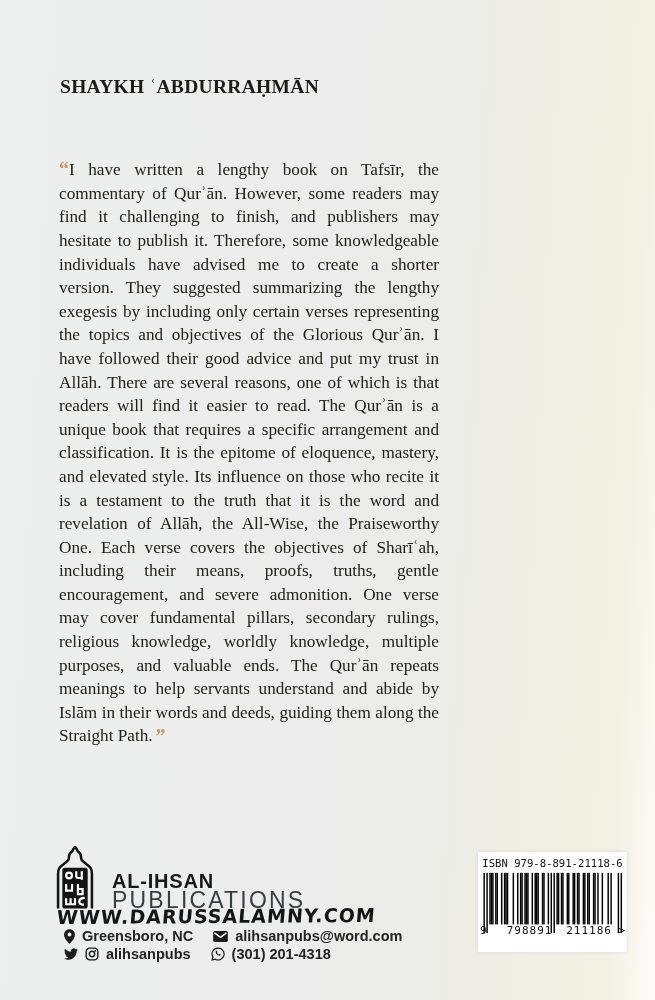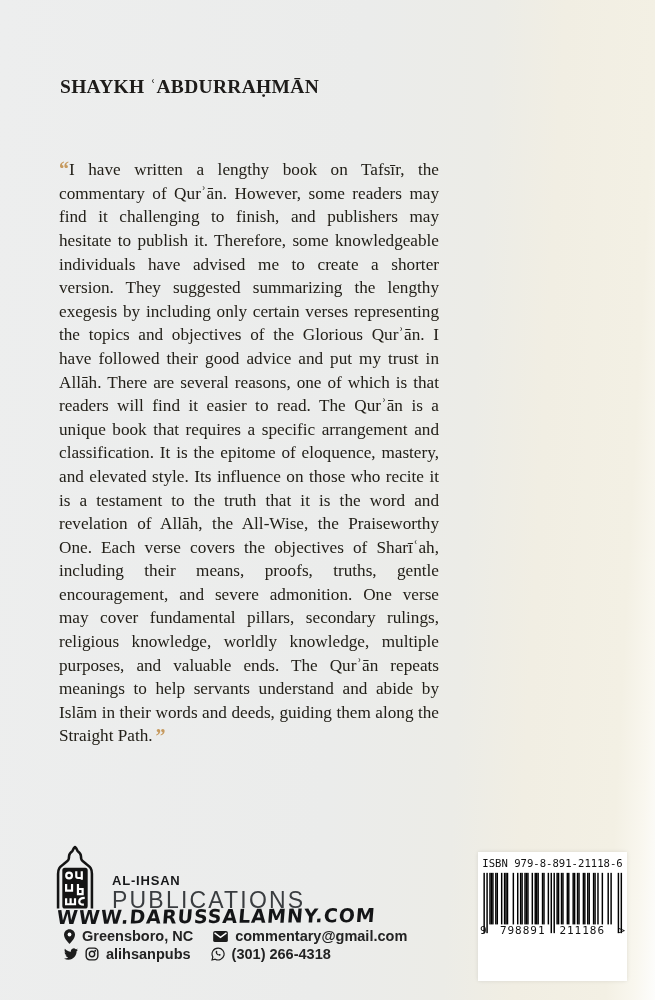--- a/index.html
+++ b/index.html
@@ -31,57 +31,57 @@
     letter-spacing:-2px;line-height:0;
   }
   .qmark.open{vertical-align:-1px;margin-right:2px;}
   .qmark.close{vertical-align:-2px;margin-left:3px;}
   
   .logo{position:absolute;left:46px;top:845px;}
   .pubname{
     position:absolute;left:112px;top:871px;
     font-family:"Liberation Sans",sans-serif;color:#17181a;
   }
-  .pubname .l1{font-size:13px;font-weight:700;letter-spacing:.8px;line-height:20px;}
+  .pubname .l1{font-size:20px;font-weight:700;letter-spacing:.8px;line-height:20px;}
   .pubname .l2{font-size:23px;font-weight:400;letter-spacing:2.2px;color:#3a3d40;line-height:19px;}
   .website{
     position:absolute;left:57px;top:905px;
     font-family:"DejaVu Sans",sans-serif;
     font-size:19px;font-weight:700;letter-spacing:1px;
     color:#141517;transform:skewX(-5deg) rotate(-.4deg);
     white-space:nowrap;
   }
   .contact{
     position:absolute;left:64px;
     font-family:"Liberation Sans",sans-serif;
     font-size:14.5px;color:#232323;
     display:flex;align-items:center;gap:7px;white-space:nowrap;font-weight:bold;
   }
   .contact.row1{top:928px;}
   .contact.row2{top:946px;}
   .contact .gap{width:6px;}
   .contact svg{display:block;}
   
   .barcode-label{
-    position:absolute;left:478px;top:852px;width:149px;height:129px;
+    position:absolute;left:478px;top:852px;width:149px;height:100px;
     background:#ffffff;box-shadow:0 0 4px rgba(0,0,0,.10);
     text-align:center;
   }
   .isbn{
     font-family:"DejaVu Sans Mono",monospace;
     font-size:10.6px;color:#111;margin-top:5px;letter-spacing:0;
   }
   #barcode-svg{display:block;margin:3px auto 0;}
   .bc-digits{
     display:flex;margin-top:-10px;padding:0 2px;
     font-family:"DejaVu Sans Mono",monospace;
     font-size:11px;color:#111;position:relative;
   }
   .bc-digits .d9{width:13px;text-align:left;}
-  .bc-digits .grp{flex:1;text-align:center;letter-spacing:1px;}
+  .bc-digits .grp{flex:1;text-align:right;letter-spacing:1px;}
   .bc-digits .tr{width:13px;text-align:right;}
 </style>
 </head>
 <body>
 
 <div class="cover">
 
   <div class="heading">
     <div>SHAYKH ʿABDURRAḤMĀN</div>
   </div>
@@ -115,39 +115,39 @@
     <svg width="11" height="15" viewBox="0 0 12 16">
       <path d="M6,0 C2.7,0 0,2.7 0,6 c0,4.4 6,10 6,10 s6,-5.6 6,-10 C12,2.7 9.3,0 6,0 z" fill="#1c1c1c"></path>
       <circle cx="6" cy="5.8" r="2.1" fill="#ffffff"></circle>
     </svg>
     <span>Greensboro, NC</span>
     <span class="gap"></span>
     <svg width="15" height="11" viewBox="0 0 16 12">
       <rect x="0" y="0" width="16" height="12" rx="2" fill="#1c1c1c"></rect>
       <path d="M1.5,2 L8,7 L14.5,2" fill="none" stroke="#ffffff" stroke-width="1.6"></path>
     </svg>
-    <span>commentary@gmail.com</span>
+    <span>alihsanpubs@word.com</span>
   </div>
 
   <div class="contact row2">
     <svg width="14" height="14" viewBox="0 0 24 24">
       <path fill="#1c1c1c" d="M23.953 4.57a10 10 0 01-2.825.775 4.958 4.958 0 002.163-2.723c-.951.555-2.005.959-3.127 1.184a4.92 4.92 0 00-8.384 4.482C7.69 8.095 4.067 6.13 1.64 3.162a4.822 4.822 0 00-.666 2.475c0 1.71.87 3.213 2.188 4.096a4.904 4.904 0 01-2.228-.616v.06a4.923 4.923 0 003.946 4.827 4.996 4.996 0 01-2.212.085 4.936 4.936 0 004.604 3.417 9.867 9.867 0 01-6.102 2.105c-.39 0-.779-.023-1.17-.067a13.995 13.995 0 007.557 2.209c9.053 0 13.998-7.496 13.998-13.985 0-.21 0-.42-.015-.63A9.935 9.935 0 0024 4.59z"></path>
     </svg>
     <svg width="14" height="14" viewBox="0 0 24 24">
       <rect x="2" y="2" width="20" height="20" rx="6" fill="none" stroke="#1c1c1c" stroke-width="2.4"></rect>
       <circle cx="12" cy="12" r="4.6" fill="none" stroke="#1c1c1c" stroke-width="2.4"></circle>
       <circle cx="17.6" cy="6.4" r="1.6" fill="#1c1c1c"></circle>
     </svg>
     <span>alihsanpubs</span>
     <span class="gap"></span>
     <svg width="14" height="14" viewBox="0 0 24 24">
       <path d="M12,1.8 a10.2,10.2 0 00-8.8,15.3 L1.8,22.2 l5.3,-1.4 A10.2,10.2 0 1012,1.8 z" fill="none" stroke="#1c1c1c" stroke-width="2"></path>
       <path d="M8.2,7.3 c.4-1 1.9-1.2 2.2-.3 l.5,1.5 c.2.5-.4 1-.8 1.4 c.6 1.3 1.7 2.4 3,3 c.4-.4.9-1 1.4-.8 l1.5.5 c.9.3.7 1.8-.3 2.2 c-1.2.5-3.7.2-5.7-1.8 s-2.3-4.5-1.8-5.7 z" fill="#1c1c1c"></path>
     </svg>
-    <span>(301) 266-4318</span>
+    <span>(301) 201-4318</span>
   </div>
 
   <div class="barcode-label">
     <div class="isbn">ISBN 979-8-891-21118-6</div>
     <svg id="barcode-svg" width="143" height="62" viewBox="0 0 147 62">
         <rect x="2.5" y="0" width="1.5" height="62" fill="#000"></rect>
         <rect x="5.5" y="0" width="1.5" height="62" fill="#000"></rect>
         <rect x="8.5" y="0" width="1.5" height="53" fill="#000"></rect>
         <rect x="10" y="0" width="1.5" height="53" fill="#000"></rect>
         <rect x="11.5" y="0" width="1.5" height="53" fill="#000"></rect>

